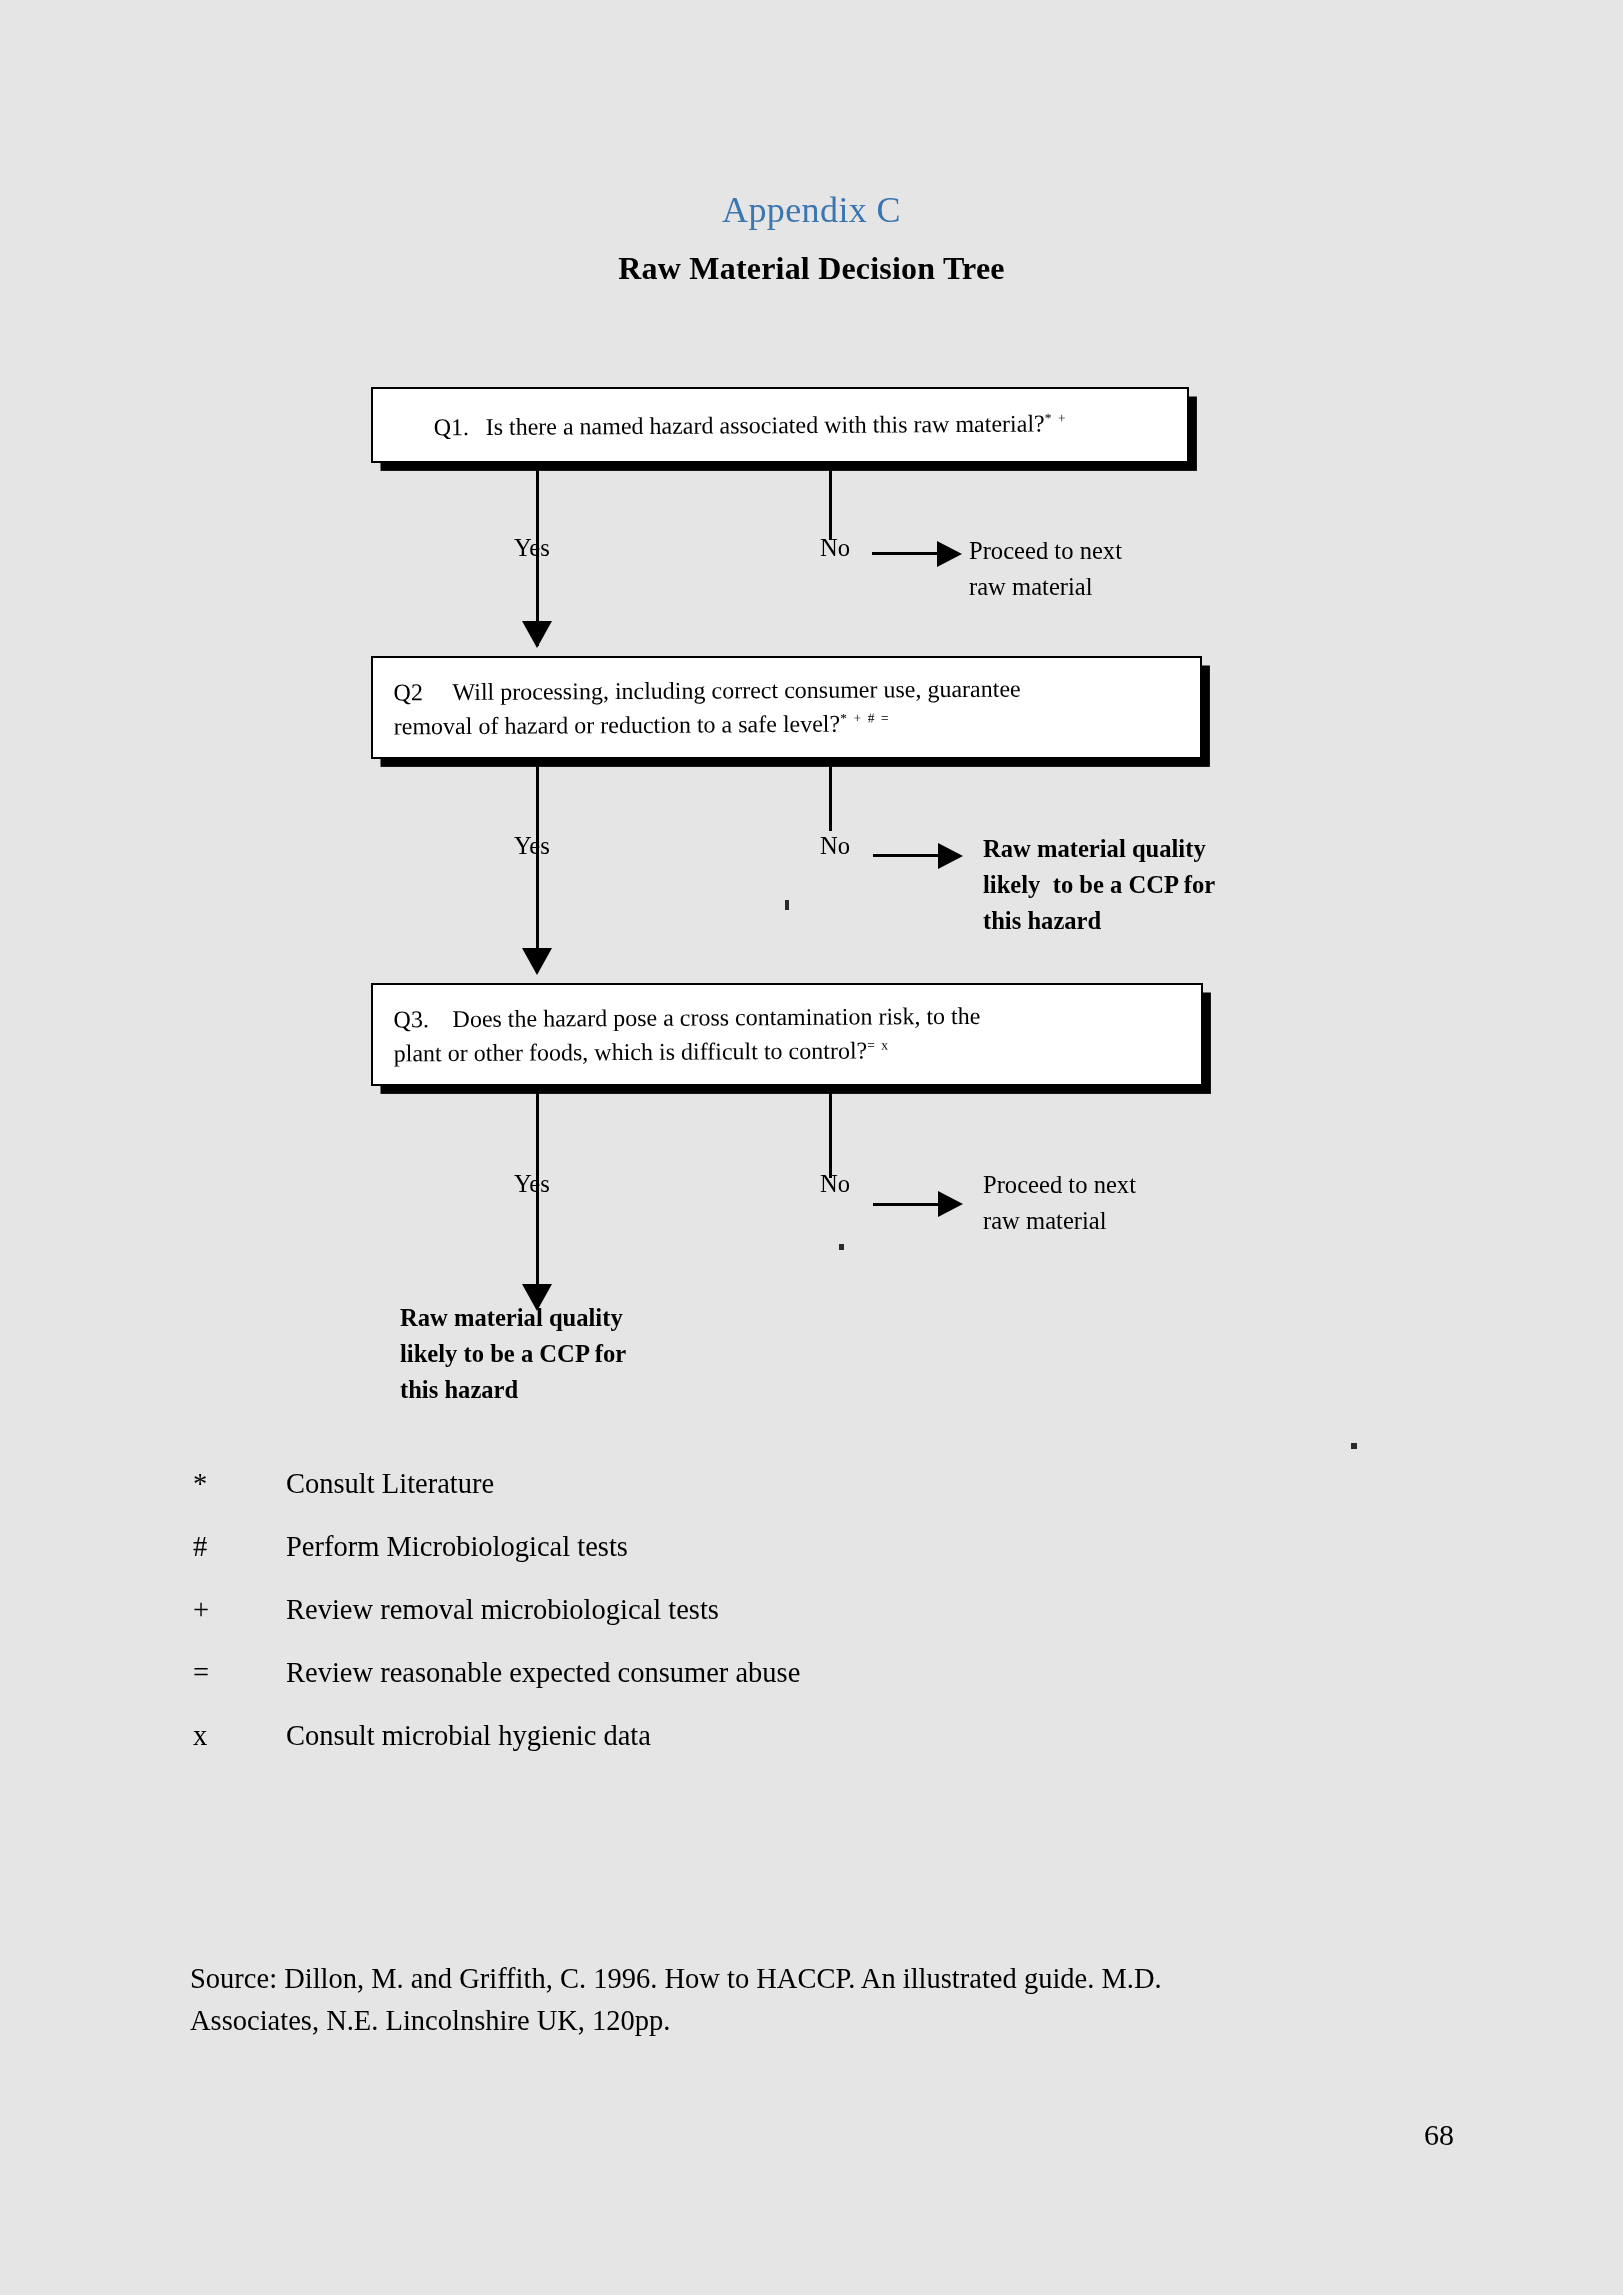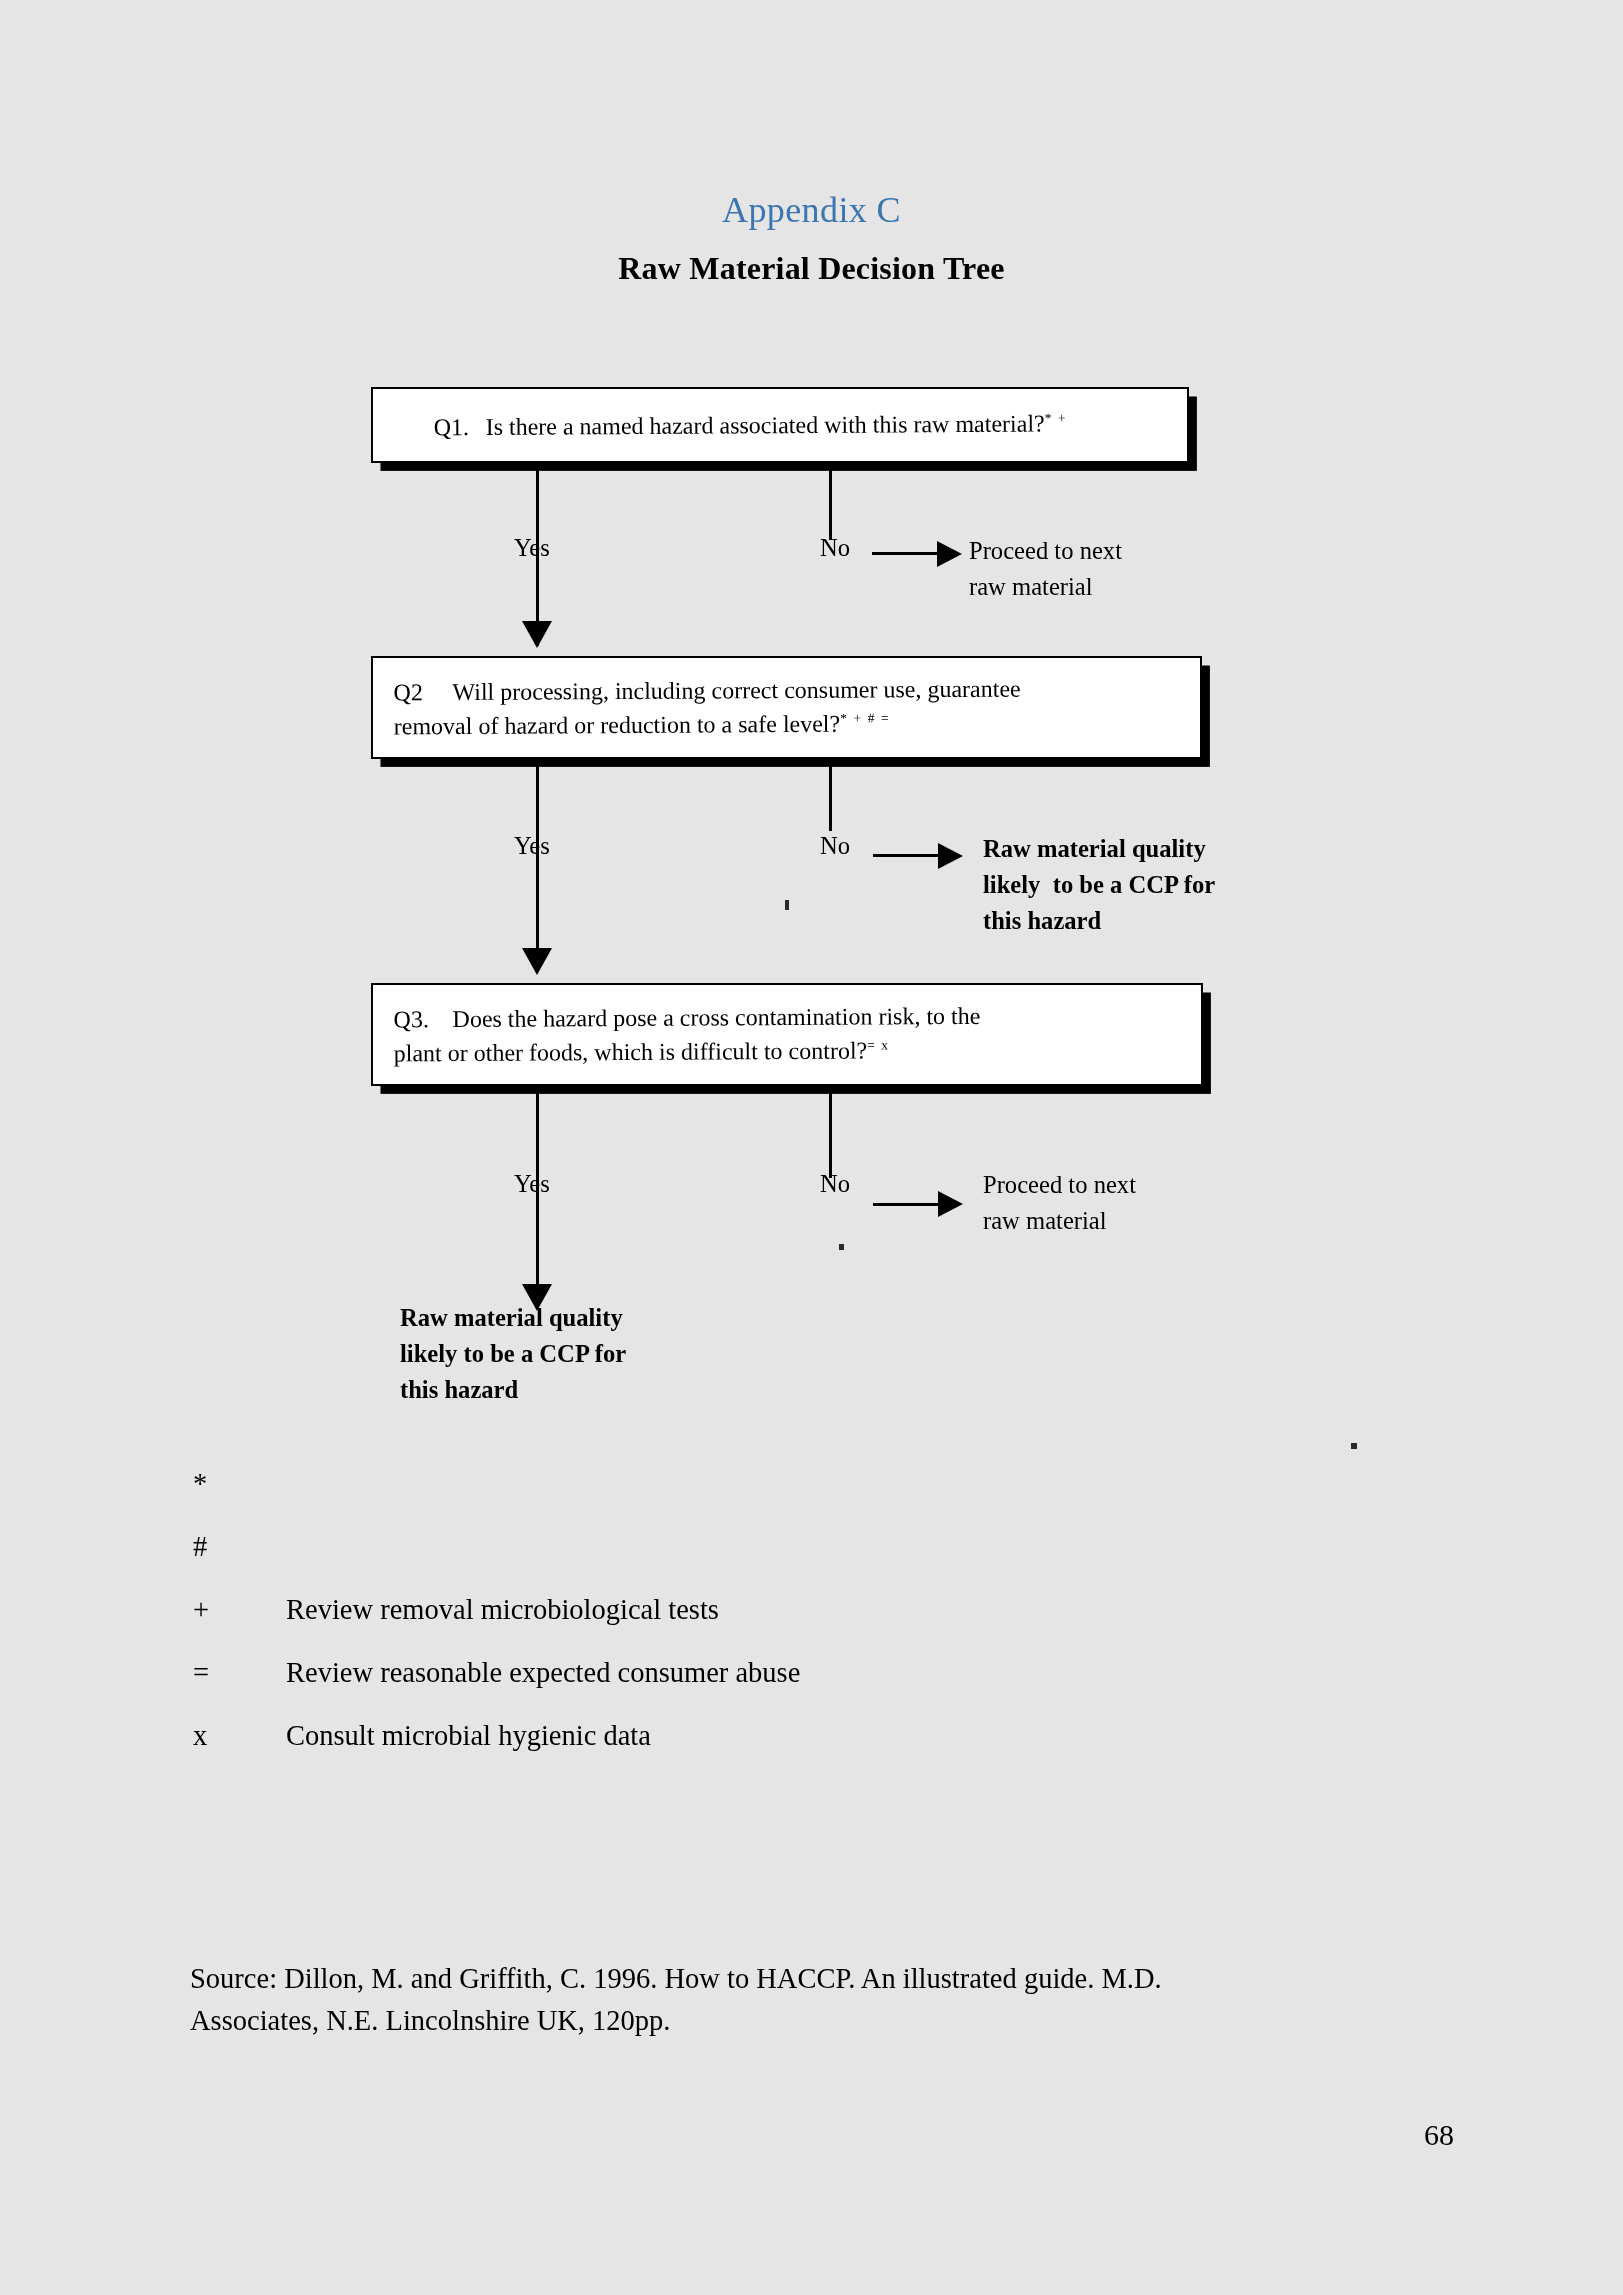--- a/index.html
+++ b/index.html
@@ -235,23 +235,25 @@
 
   <div class="outcome bold" style="left:400px; top:1300px;">
     <div>Raw material quality</div>
     <div>likely to be a CCP for</div>
     <div>this hazard</div>
   </div>
 
   <div class="legend">
     <div class="legend-row">
       <span class="legend-sym">*</span>
+      <span class="legend-desc">Consult Literature</span>
     </div>
     <div class="legend-row">
       <span class="legend-sym">#</span>
+      <span class="legend-desc">Perform Microbiological tests</span>
     </div>
     <div class="legend-row">
       <span class="legend-sym">+</span>
       <span class="legend-desc">Review removal microbiological tests</span>
     </div>
     <div class="legend-row">
       <span class="legend-sym">=</span>
       <span class="legend-desc">Review reasonable expected consumer abuse</span>
     </div>
     <div class="legend-row">

